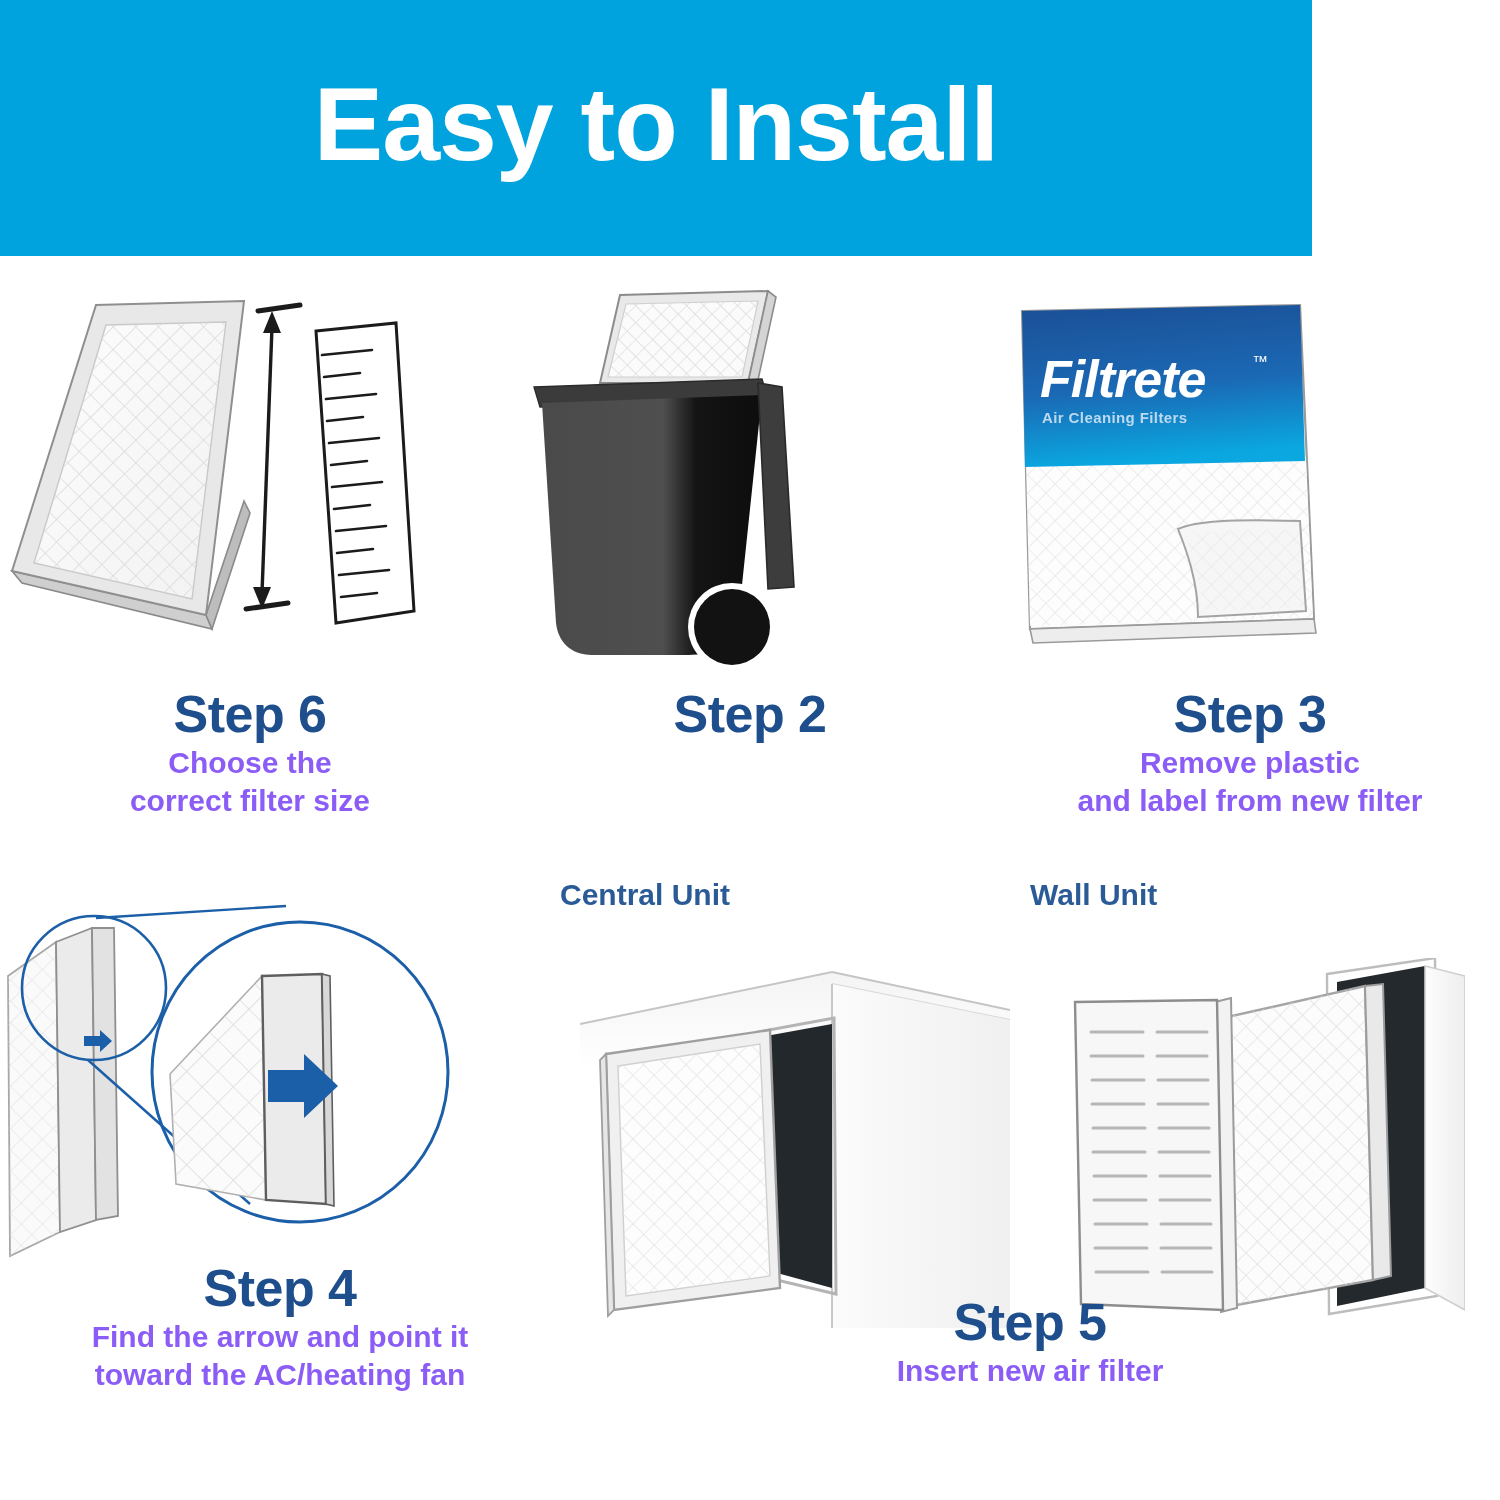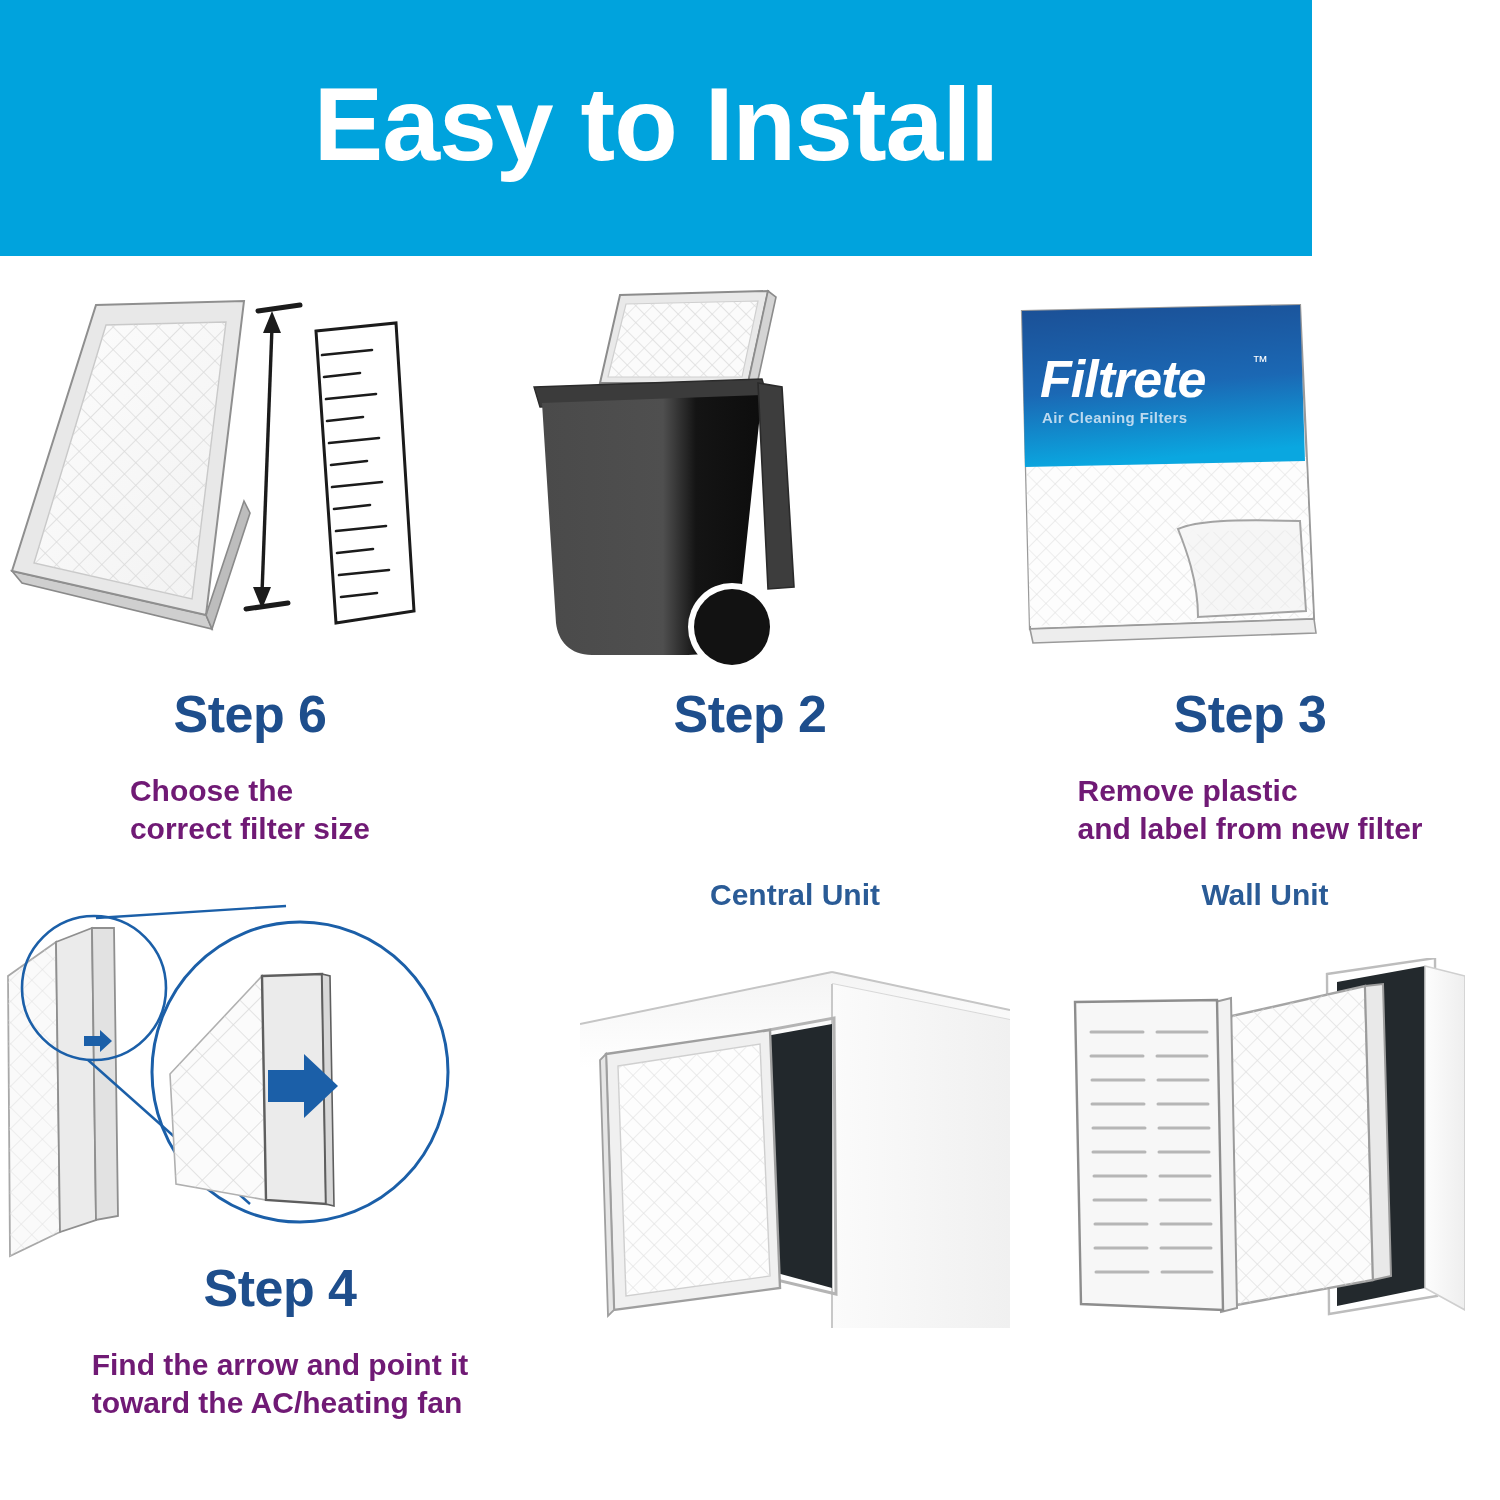--- a/index.html
+++ b/index.html
@@ -66,44 +66,45 @@
   .step-title {
     color: #1e4e8c;
     font-size: 52px;
     font-weight: bold;
     line-height: 1;
     margin-top: 2px;
     text-align: center;
     letter-spacing: -0.5px;
   }
   .step-desc {
-    color: #701a75;
+    color: #8b5cf6;
     font-size: 30px;
     font-weight: bold;
     line-height: 1.28;
-    margin-top: 32px;
+    text-align: center;
+    margin-top: 4px;
     white-space: pre-line;
   }
   .unit-label {
     color: #2a5b96;
     font-size: 30px;
     font-weight: bold;
     line-height: 1;
     text-align: center;
     height: 36px;
   }
 
   
   .steps-bottom .art { height: 380px; }
   .steps-bottom .step-title { font-size: 52px; }
 
   .cell4 { flex: 0 0 560px; }
   .cell5wrap { flex: 1 1 0; position: relative; display:flex; flex-direction:column; }
   .cell5-units { display: flex; width: 100%; height: 420px; }
-  .unit-col { flex: 1 1 0; display: flex; flex-direction: column; align-items: center; gap: 48px; }
+  .unit-col { flex: 1 1 0; display: flex; flex-direction: column; align-items: flex-start; gap: 48px; }
   .unit-art { flex: 1 1 auto; width: 100%; display:flex; align-items:flex-start; justify-content:center; }
   .cell5-caption { width: 100%; display:flex; flex-direction: column; align-items:center; margin-top: -6px; }
 </style>
 </head>
 <body>
 
 <div class="header">
   <div class="header-title">Easy to Install</div>
 </div>
 
@@ -362,15 +363,19 @@
               <path d="M30,290 L82,290"></path>
                 <path d="M96,290 L146,290"></path>
               <path d="M31,314 L83,314"></path>
                 <path d="M97,314 L147,314"></path>
             </g>
           </svg>
         </div>
       </div>
 
     </div>
+    <div class="cell5-caption">
+      <div class="step-title">Step 5</div>
+      <div class="step-desc">Insert new air filter</div>
+    </div>
   </div>
 
 </div>
 
 </body></html>

